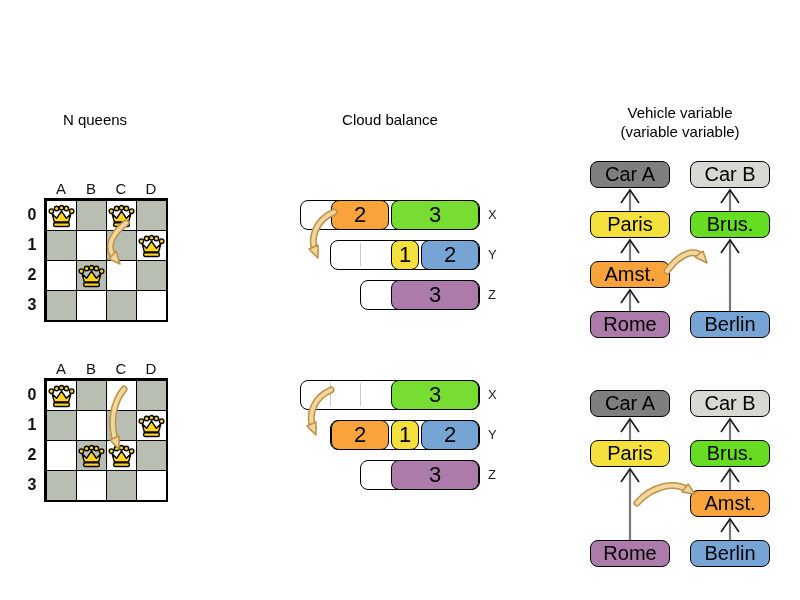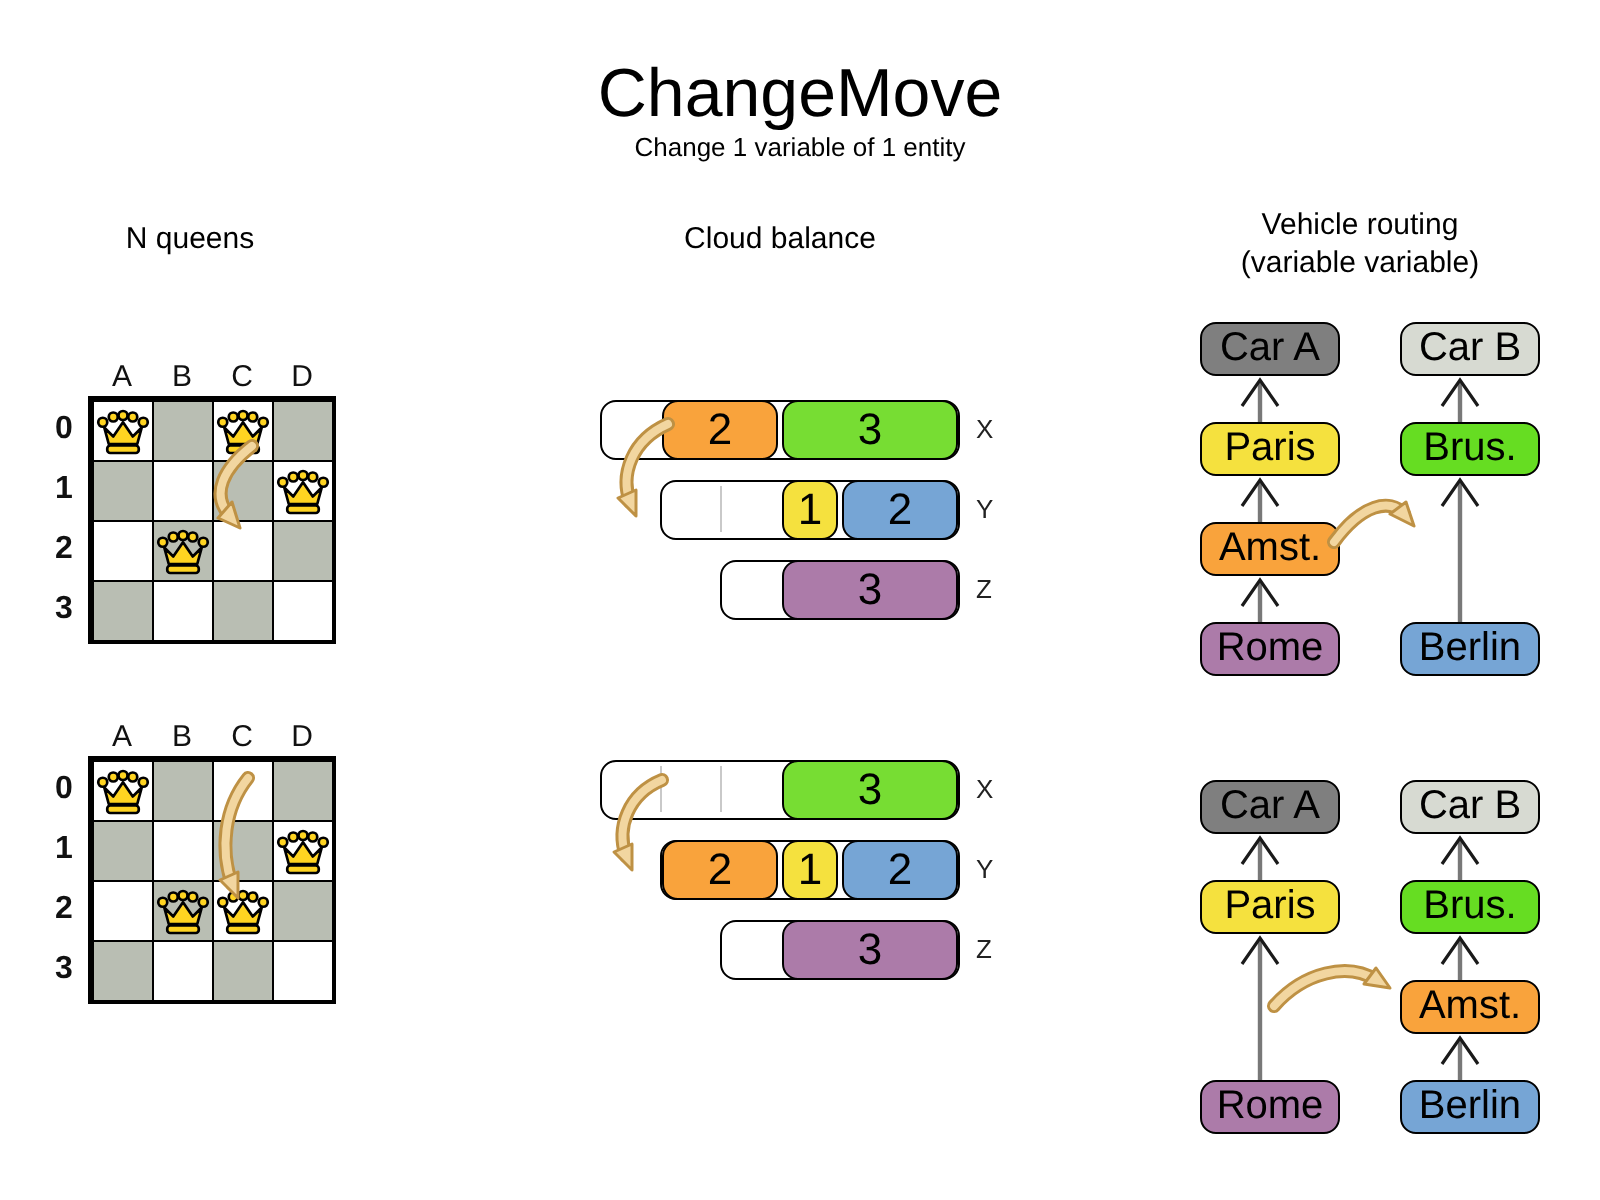--- a/index.html
+++ b/index.html
@@ -11,35 +11,33 @@
   .board-cell{position:absolute;width:31px;height:31px;border:1px solid #000;
               display:flex;align-items:center;justify-content:center;box-sizing:border-box;}
   .board-frame{position:absolute;width:124px;height:124px;border:2px solid #000;box-sizing:border-box;pointer-events:none;}
   .col-label{position:absolute;width:30px;height:20px;text-align:center;font-size:15px;line-height:20px;color:#111;}
   .row-label{position:absolute;width:20px;height:30px;text-align:center;font-size:16px;line-height:30px;font-weight:700;color:#111;}
   .cbox{position:absolute;height:30px;background:#fff;border:1.5px solid #000;border-radius:8px;box-sizing:border-box;}
   .cblock{position:absolute;height:30px;border:1.5px solid #000;border-radius:8px;box-sizing:border-box;
           display:flex;align-items:center;justify-content:center;font-size:22px;line-height:30px;}
   .cdiv{position:absolute;width:1px;background:#c9c9c9;}
   .claxis{position:absolute;width:22px;height:30px;font-size:13px;line-height:30px;color:#222;}
-  .vbox{position:absolute;width:70px;height:27px;border:1.6px solid #000;border-radius:8px;box-sizing:border-box;
-        display:flex;align-items:center;justify-content:center;font-size:20px;color:#000;margin-left:10px;}
+  .vbox{position:absolute;width:80px;height:27px;border:1.6px solid #000;border-radius:8px;box-sizing:border-box;
+        display:flex;align-items:center;justify-content:center;font-size:20px;color:#000;}
   svg.overlay{position:absolute;left:0;top:0;pointer-events:none;}
 </style>
 </head>
 <body>
 
 <div id="stage">
-  <div class="title">ChangeMove</div>
-  <div class="subtitle">Change 1 variable of 1 entity</div>
 
   <div class="sec-hdr" style="left:300px;top:110px;width:180px;">Cloud balance</div>
   <div class="sec-hdr" style="left:15px;top:110px;width:160px;">N queens</div>
   <div class="sec-hdr" style="left:580px;top:103px;width:200px;">
-    <div>Vehicle routing</div>
+    <div>Vehicle variable</div>
     <div>(variable variable)</div>
   </div>
 
   <div class="col-label" style="left: 46px; top: 179px;">A</div>
     <div class="col-label" style="left: 76px; top: 179px;">B</div>
     <div class="col-label" style="left: 106px; top: 179px;">C</div>
     <div class="col-label" style="left: 136px; top: 179px;">D</div>
     <div class="row-label" style="left: 22px; top: 200px;">0</div>
     <div class="row-label" style="left: 22px; top: 230px;">1</div>
     <div class="row-label" style="left: 22px; top: 260px;">2</div>

